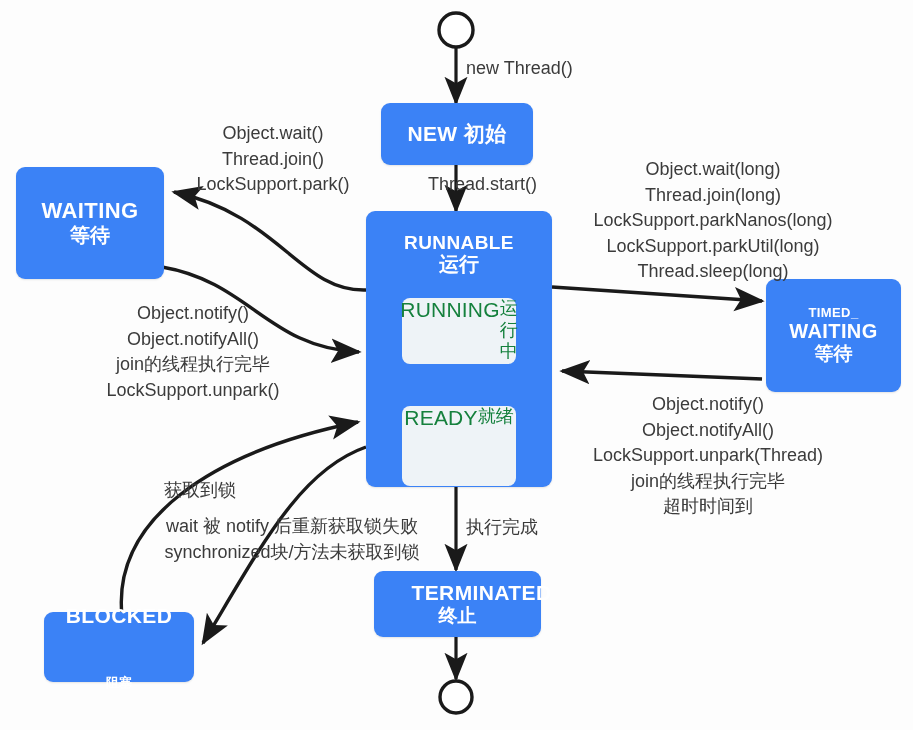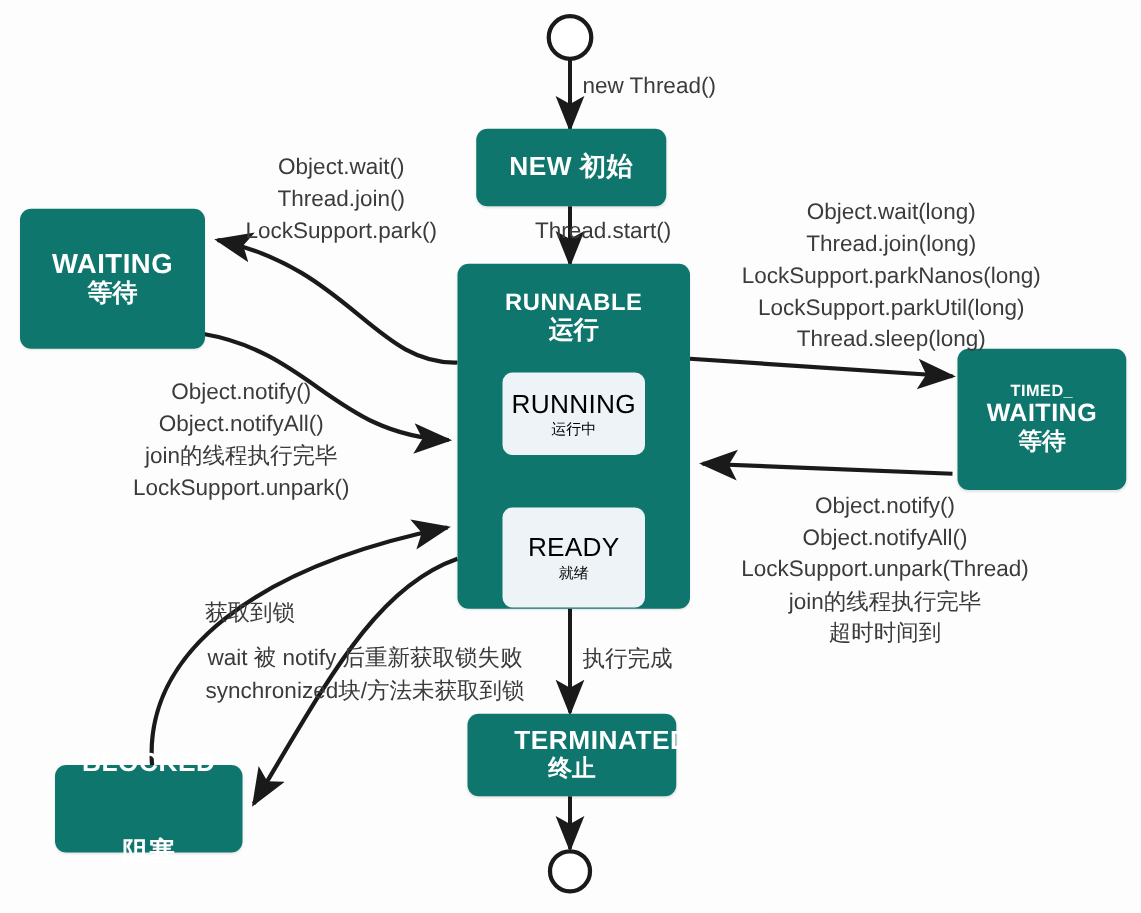--- a/index.html
+++ b/index.html
@@ -20,21 +20,21 @@
   #wires {
     position: absolute;
     left: 0;
     top: 0;
     width: 913px;
     height: 730px;
     pointer-events: none;
   }
   .state-box {
     position: absolute;
-    background: #0f766e;
+    background: #3b82f6;
     border-radius: 9px;
     display: flex;
     flex-direction: column;
     align-items: center;
     justify-content: center;
     color: #ffffff;
     text-align: center;
     box-sizing: border-box;
     box-shadow: 0 1px 2px rgba(0,0,0,0.10);
   }
@@ -45,33 +45,32 @@
   }
   .state-cn {
     font-weight: bold;
     line-height: 1.18;
   }
   .inner-box {
     position: absolute;
     background: #eef3f7;
     border-radius: 8px;
     display: flex;
-    flex-direction: column;
     justify-content: center;
-    color: #000000;
+    color: #15803d;
     text-align: center;
     box-sizing: border-box;
   }
   .inner-en {
     font-size: 21px;
     line-height: 1.16;
     letter-spacing: 0.2px;
   }
   .inner-cn {
-    font-size: 12px;
+    font-size: 18px;
     line-height: 1.2;
   }
   .edge-label {
     position: absolute;
     color: #3b3b3b;
     font-size: 18px;
     line-height: 1.42;
     white-space: pre-line;
     text-align: center;
   }
@@ -152,21 +151,21 @@
   </div>
 
   <div class="state-box" style="left:766px; top:279px; width:135px; height:113px;">
     <div class="state-en" style="font-size:13px;">TIMED_</div>
     <div class="state-en" style="font-size:20px;">WAITING</div>
     <div class="state-cn" style="font-size:19px;">等待</div>
   </div>
 
   <div class="state-box" style="left:44px; top:612px; width:150px; height:70px;">
     <div class="state-en" style="font-size:21px;">BLOCKED</div>
-    <div class="state-cn" style="font-size:21px;margin-top:48px;">阻塞</div>
+    <div class="state-cn" style="font-size:13px;margin-top:48px;">阻塞</div>
   </div>
 
   <div class="state-box" style="left:374px; top:571px; width:167px; height:66px;">
     <div class="state-en" style="font-size:21px;margin-left:48px;">TERMINATED</div>
     <div class="state-cn" style="font-size:19px;">终止</div>
   </div>
 
   <div class="edge-label" style="left:466px; top:56px; width:200px; text-align:left;">new Thread()</div>
 
   <div class="edge-label" style="left:428px; top:172px; width:180px; text-align:left;">Thread.start()</div>

